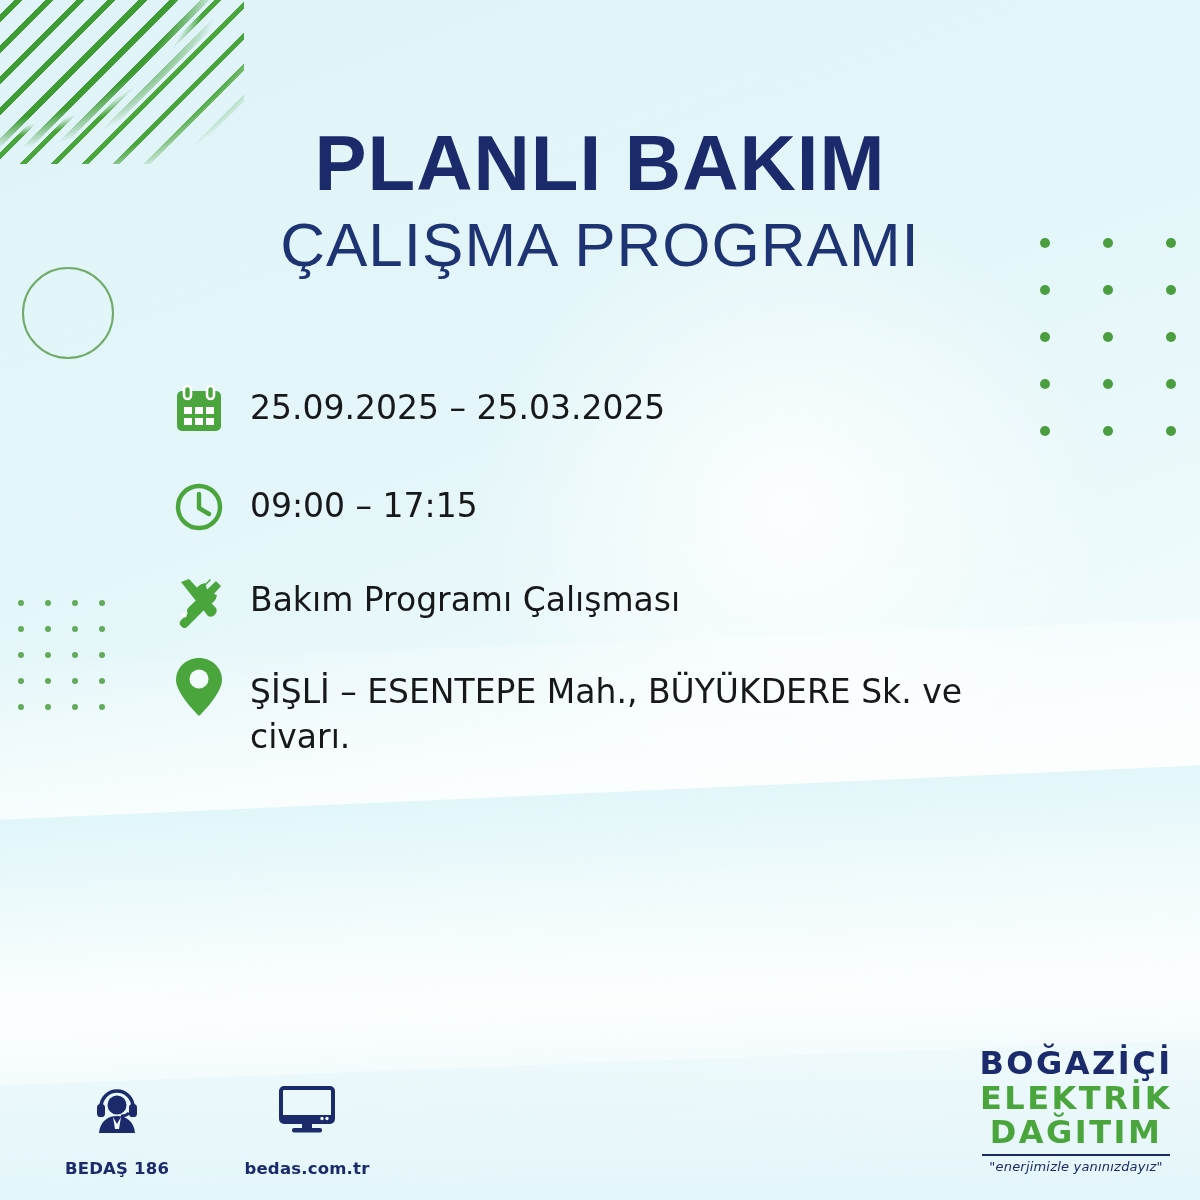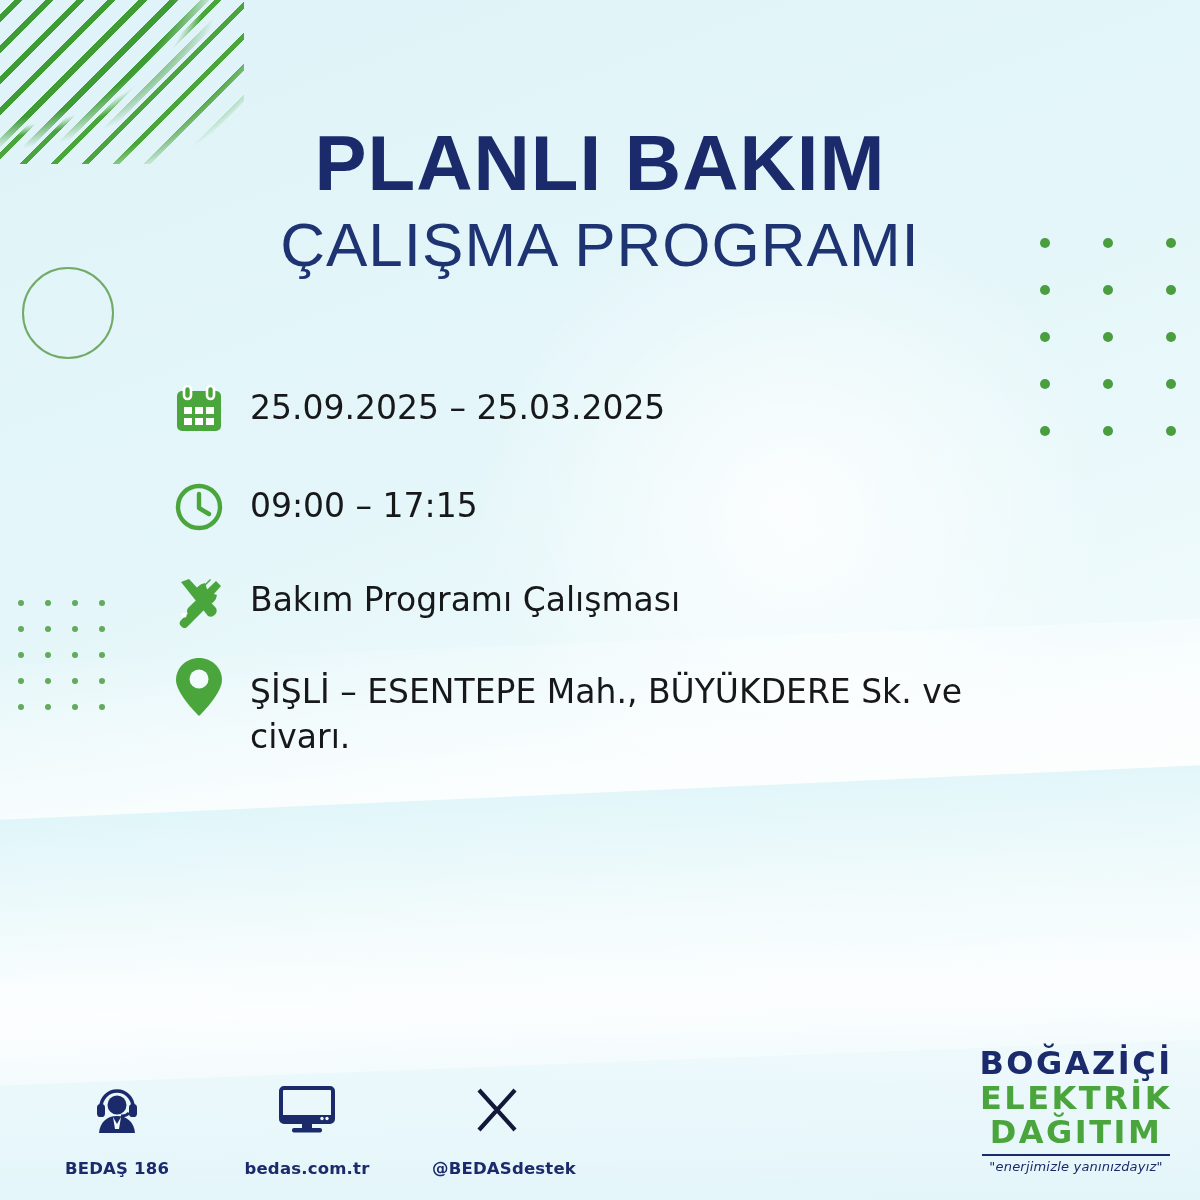--- a/index.html
+++ b/index.html
@@ -257,28 +257,20 @@
             <rect x="3" y="30" width="52" height="7" fill="#1b2a6b"></rect>
             <circle cx="44" cy="33.5" r="1.7" fill="#f2fbfc"></circle>
             <circle cx="49" cy="33.5" r="1.7" fill="#f2fbfc"></circle>
             <rect x="24" y="37" width="10" height="6" fill="#1b2a6b"></rect>
             <rect x="14" y="43" width="30" height="4.5" rx="2" fill="#1b2a6b"></rect>
           </svg>
         </span>
         <div class="clabel">bedas.com.tr</div>
       </div>
 
-      <div class="contact">
-        <span class="cico">
-          <svg width="48" height="48" viewBox="0 0 48 48">
-            <path d="M6 4 L42 44 M42 4 L6 44" stroke="#13183a" stroke-width="4.2" fill="none"></path>
-          </svg>
-        </span>
-        <div class="clabel">@BEDASdestek</div>
-      </div>
 
     </div>
 
     <div class="logo">
       <div class="l1">BOĞAZİÇİ</div>
       <div class="l2">ELEKTRİK</div>
       <div class="l3">DAĞITIM</div>
       <div class="rule"></div>
       <div class="tag">"enerjimizle yanınızdayız"</div>
     </div>

